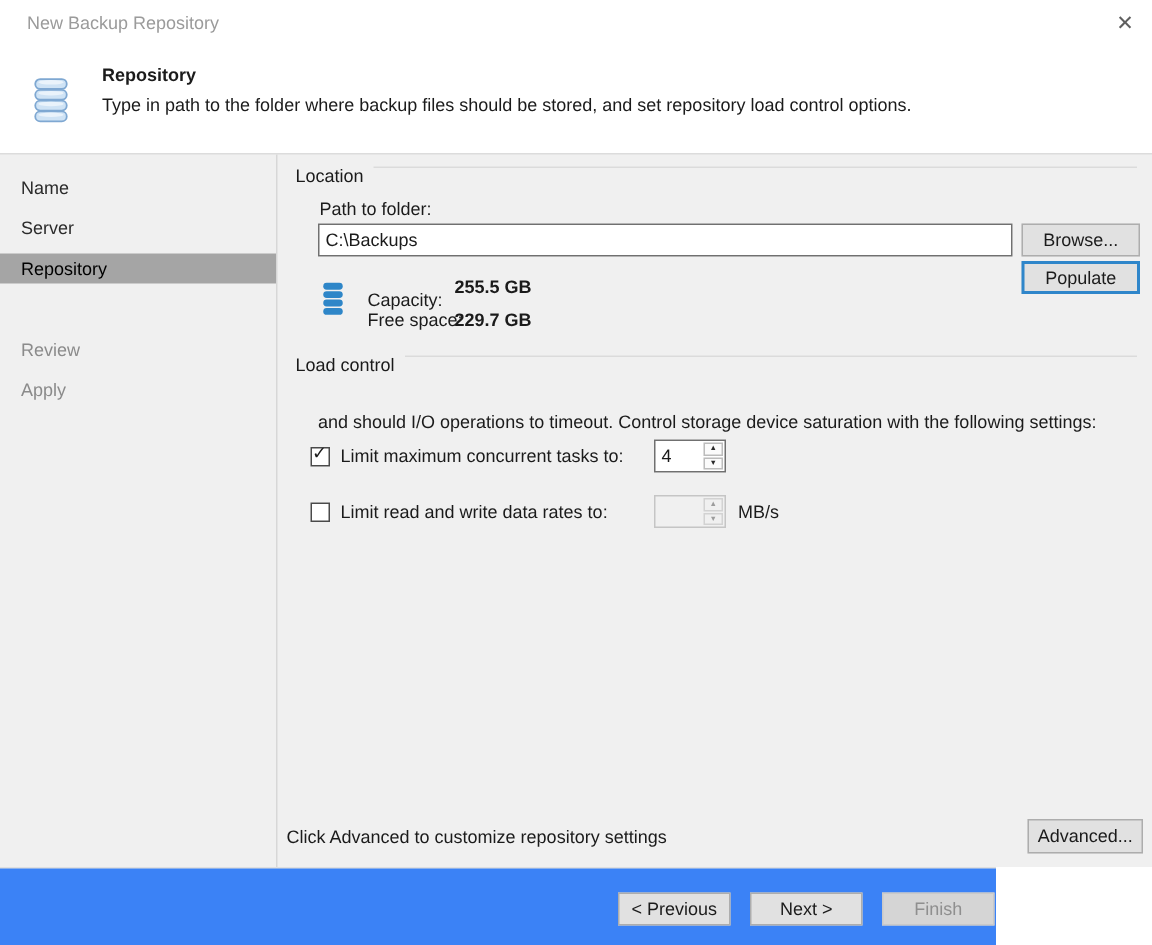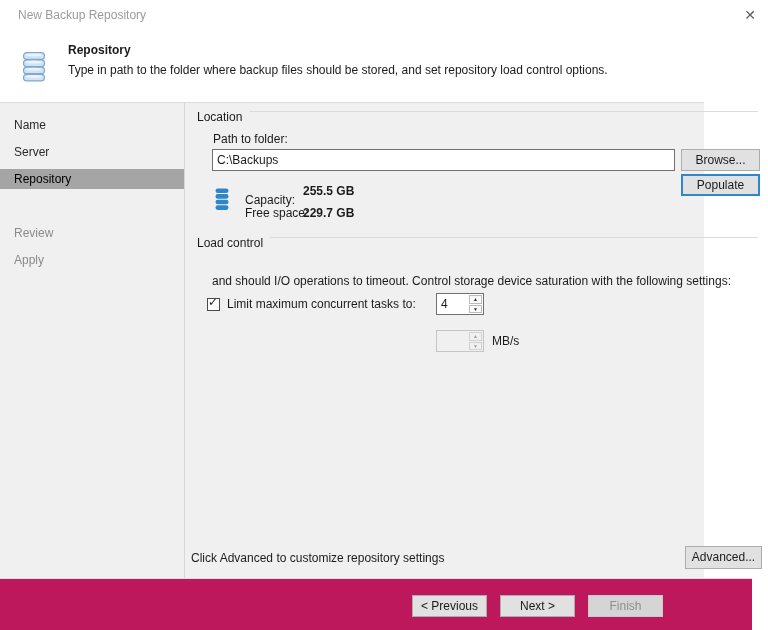--- a/index.html
+++ b/index.html
@@ -10,21 +10,21 @@
   .titlebar-title{position:absolute;left:18px;top:8px;color:#9b9b9b;}
   .close-btn{position:absolute;left:740px;top:5px;width:20px;height:20px;color:#5f5f5f;
     font-size:14px;line-height:20px;text-align:center;cursor:default;}
 
   
   .hdr-icon{position:absolute;left:22px;top:52px;}
   .hdr-title{position:absolute;left:68px;top:43px;font-weight:bold;}
   .hdr-desc{position:absolute;left:68px;top:63px;}
 
   
-  .body{position:absolute;left:0;top:102px;width:704px;height:476px;background:#f0f0f0;
+  .body{position:absolute;left:0;top:102px;width:768px;height:476px;background:#f0f0f0;
     border-top:1px solid #dcdcdc;box-sizing:border-box;}
   .sidebar{position:absolute;left:0;top:0;width:185px;height:100%;border-right:1px solid #d7d7d7;box-sizing:border-box;}
   .step{position:absolute;left:0;width:100%;height:20px;line-height:20px;padding-left:14px;box-sizing:border-box;}
   .step.done{color:#2b2b2b;}
   .step.selected{background:#a5a5a5;color:#000;}
   .step.pending{color:#8b8b8b;}
   .st0{top:12px;} .st1{top:39px;} .st2{top:66px;} .st3{top:93px;} .st4{top:120px;} .st5{top:147px;}
 
   .main{position:absolute;left:186px;top:0;width:582px;height:100%;}
   .group-hdr{position:absolute;left:11px;right:10px;display:flex;}
@@ -62,21 +62,21 @@
     display:flex;align-items:center;justify-content:center;}
   .spin1{left:250px;top:190px;}
   .spin2{left:250px;top:227px;}
   .spin.disabled{border-color:#c5c5c5;background:#f0f0f0;}
   .spin.disabled .sb{border-color:#d2d2d2;background:#f0f0f0;color:#9d9d9d;}
   .unit{position:absolute;left:306px;top:231px;}
 
   .adv-hint{position:absolute;left:5px;top:448px;}
   .advanced{left:499px;top:443px;width:77px;height:23px;line-height:21px;}
 
-  .footer{position:absolute;left:0;top:578px;width:752px;height:52px;background:#be185d;
+  .footer{position:absolute;left:0;top:578px;width:664px;height:52px;background:#3b82f6;
     border-top:1px solid #dfdfdf;box-sizing:border-box;}
   .footer .btn{top:16px;width:75px;height:22px;}
   .prev{left:412px;} .next{left:500px;} .finish{left:588px;} .cancel{left:676px;margin-top:48px;}
   .btn.disabled{background:#d5d5d5;border-color:#c9c9c9;color:#8f8f8f;}
 </style>
 </head>
 <body>
 
 <div class="window">
 
@@ -145,20 +145,24 @@
         <span>Limit maximum concurrent tasks to:</span>
       </div>
       <div class="spin spin1">
         <span class="val">4</span>
         <span class="arrows">
           <span class="sb">▲</span>
           <span class="sb">▼</span>
         </span>
       </div>
 
+      <div class="check-row row2">
+        <span class="checkbox"></span>
+        <span>Limit read and write data rates to:</span>
+      </div>
       <div class="spin spin2 disabled">
         <span class="val"></span>
         <span class="arrows">
           <span class="sb">▲</span>
           <span class="sb">▼</span>
         </span>
       </div>
       <span class="unit">MB/s</span>
 
       <span class="adv-hint">Click Advanced to customize repository settings</span>

